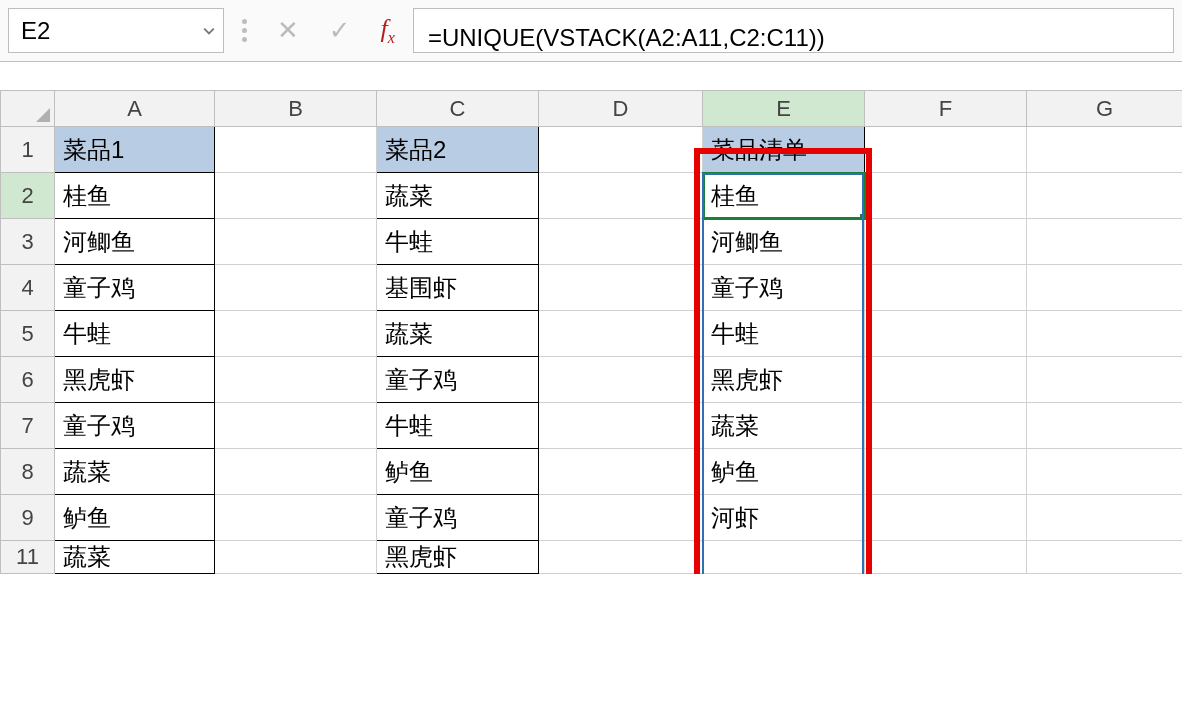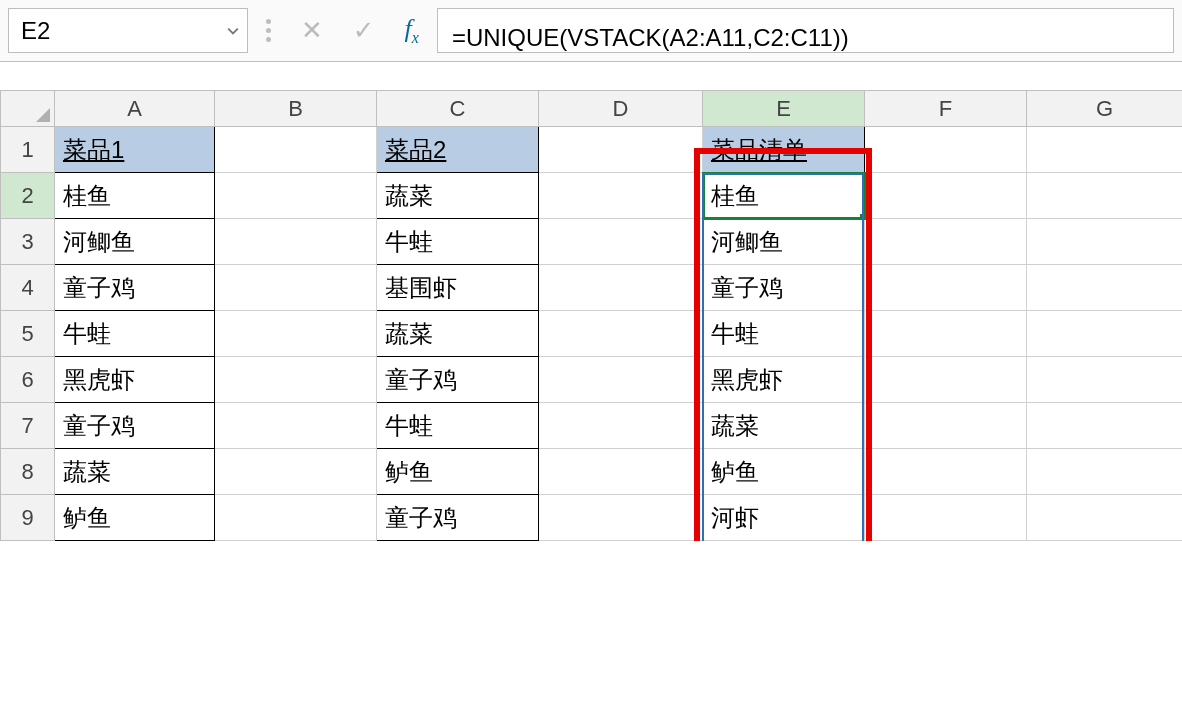--- a/index.html
+++ b/index.html
@@ -13,21 +13,21 @@
 
   
   .formula-bar {
     display: flex;
     align-items: stretch;
     height: 62px;
     border-bottom: 1px solid #bfbfbf;
     background: #fafafa;
   }
   .name-box {
-    width: 240px;
+    width: 216px;
     border: 1px solid #bdbdbd;
     background: #fff;
     margin: 8px 0 8px 8px;
     display: flex;
     align-items: center;
     position: relative;
   }
   .name-box .val {
     flex: 1;
     padding: 0 12px;
@@ -49,21 +49,21 @@
     align-items: center;
     padding: 0 18px;
     gap: 30px;
     color: #9a9a9a;
   }
   .fbar-mid .grip { display:flex; flex-direction:column; gap:4px;}
   .fbar-mid .grip span{width:5px;height:5px;background:#bdbdbd;border-radius:50%;}
   .fbar-icon { font-size: 26px; font-style: italic; font-family: "Times New Roman", serif;}
   .fbar-icon.cancel { font-style: normal; color:#bbb;}
   .fbar-icon.enter { font-style: normal; color:#bbb;}
-  .fbar-icon.fx { color:#0369a1; }
+  .fbar-icon.fx { color:#b91c1c; }
 
   .formula-input {
     flex: 1;
     border: 1px solid #bdbdbd;
     border-left: 1px solid #bdbdbd;
     background: #fff;
     margin: 8px 8px 8px 0;
     display: flex;
     align-items: flex-end;
     padding: 0 14px;
@@ -119,21 +119,20 @@
     border-color:transparent transparent #b0b0b0 transparent;
   }
 
   
   td.dish-header {
     background:#b8cce4 !important;
     font-weight:bold;
     text-align:center;
     border:1px solid #000 !important;
     font-size:26px;
-    text-decoration:underline;
   }
   
   td.boxed { border:1px solid #000 !important; }
 
   
   td.active {
     outline: 3px solid #1a7f37;
     outline-offset:-2px;
     position:relative;
   }
@@ -306,18 +305,28 @@
     <tr>
       <th class="rowhdr">9</th>
       <td class="boxed">鲈鱼</td>
       <td></td>
       <td class="boxed">童子鸡</td>
       <td></td>
       <td>河虾</td>
       <td></td>
       <td></td>
     </tr>
+    <tr class="partial">
+      <th class="rowhdr">11</th>
+      <td class="boxed">蔬菜</td>
+      <td></td>
+      <td class="boxed">黑虎虾</td>
+      <td></td>
+      <td></td>
+      <td></td>
+      <td></td>
+    </tr>
   </tbody>
 </table>
 
 <div class="spill-outline" style="left:702px; top:83px; width:162px; height:414px;"></div>
 <div class="red-box" style="left:694px; top:58px; width:178px; height:450px;"></div>
 </div>
 
 </body></html>

